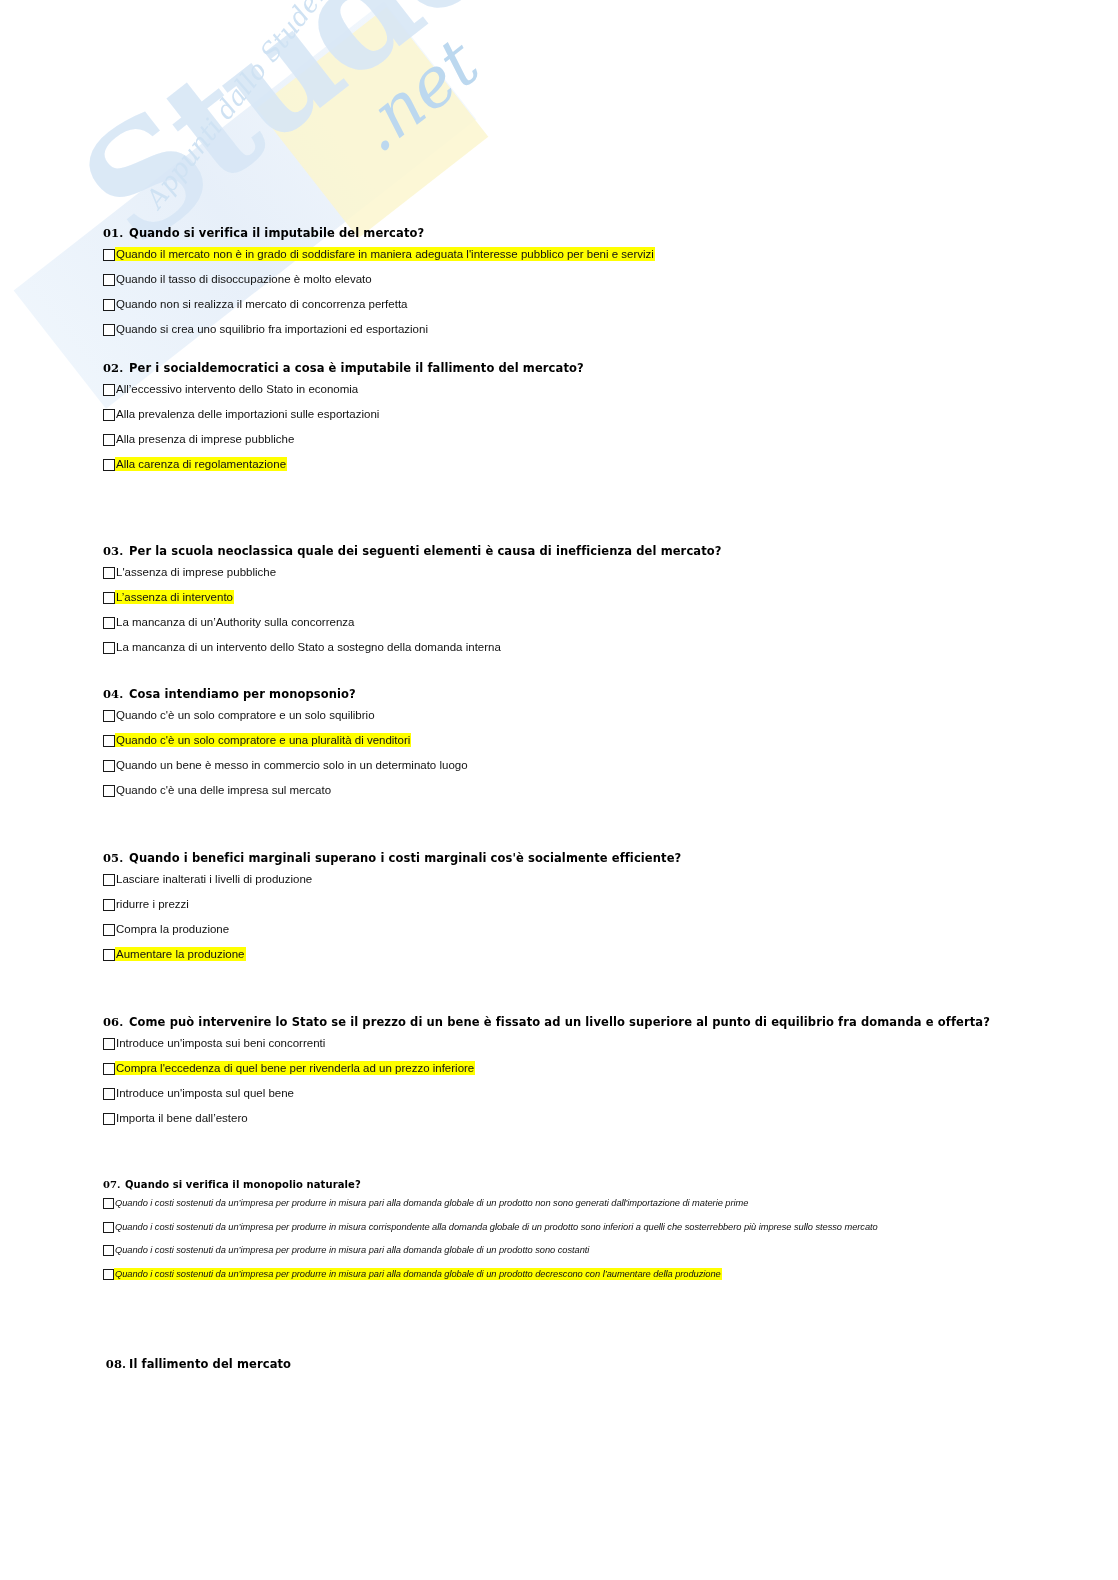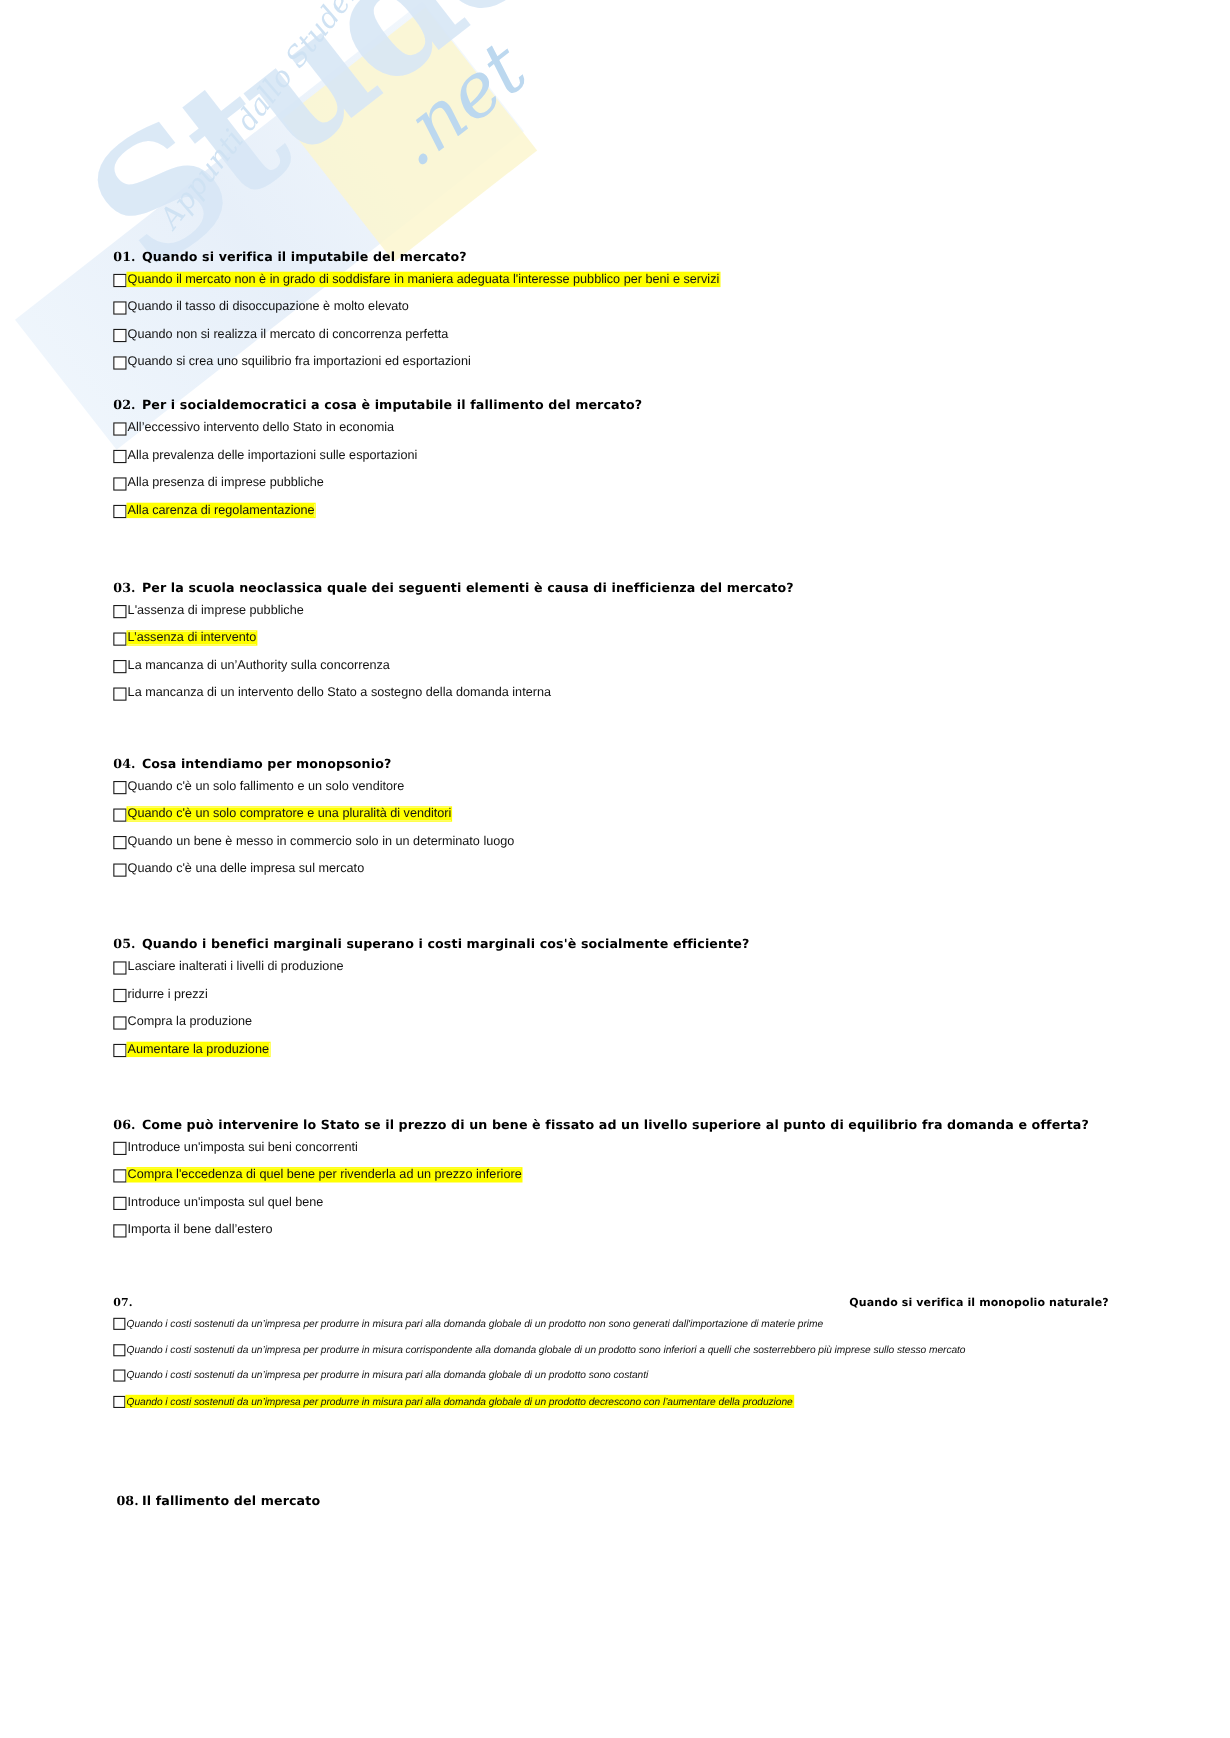--- a/index.html
+++ b/index.html
@@ -141,21 +141,21 @@
     line-height: 14px;
     color: #111111;
     padding-left: 1px;
   }
   .opt-text .hl {
     background: #ffff00;
     box-shadow: 0 0 0 1px #ffff00;
   }
 
   
-  .compact .q-head { font-size: 10px; justify-content: space-between; }
+  .compact .q-head { font-size: 10px; }
   .compact .q-num  { font-size: 10px; width: 22px; }
   .compact .opt-text {
     font-size: 9.3px;
     line-height: 12.5px;
     letter-spacing: -.05px;
     font-style: italic;
   }
   .compact .option { margin-bottom: 11px; }
   .compact .checkbox { width: 11px; height: 11px; }
 </style>
@@ -214,21 +214,21 @@
           <div class="option">
             <span class="checkbox"></span>
             <span class="opt-text">Alla presenza di imprese pubbliche</span>
           </div>
           <div class="option">
             <span class="checkbox"></span>
             <span class="opt-text"><span class="hl">Alla carenza di regolamentazione</span></span>
           </div>
         </div>
       </div>
-      <div class="question-block" style="top: 527px; width: 960px;">
+      <div class="question-block" style="top: 544px; width: 960px;">
         <div class="q-head">
           <span class="q-num">03.</span>
           <span class="q-text">Per la scuola neoclassica quale dei seguenti elementi è causa di inefficienza del  mercato?</span>
         </div>
         <div class="options">
           <div class="option">
             <span class="checkbox"></span>
             <span class="opt-text">L'assenza di imprese pubbliche</span>
           </div>
           <div class="option">
@@ -246,21 +246,21 @@
         </div>
       </div>
       <div class="question-block" style="top: 687px; width: 960px;">
         <div class="q-head">
           <span class="q-num">04.</span>
           <span class="q-text">Cosa intendiamo per monopsonio?</span>
         </div>
         <div class="options">
           <div class="option">
             <span class="checkbox"></span>
-            <span class="opt-text">Quando c'è un solo fallimento e un solo venditore</span>
+            <span class="opt-text">Quando c'è un solo compratore e un solo squilibrio</span>
           </div>
           <div class="option">
             <span class="checkbox"></span>
             <span class="opt-text"><span class="hl">Quando c'è un solo compratore e una pluralità di venditori</span></span>
           </div>
           <div class="option">
             <span class="checkbox"></span>
             <span class="opt-text">Quando un bene è messo in commercio solo in un determinato luogo</span>
           </div>
           <div class="option">

